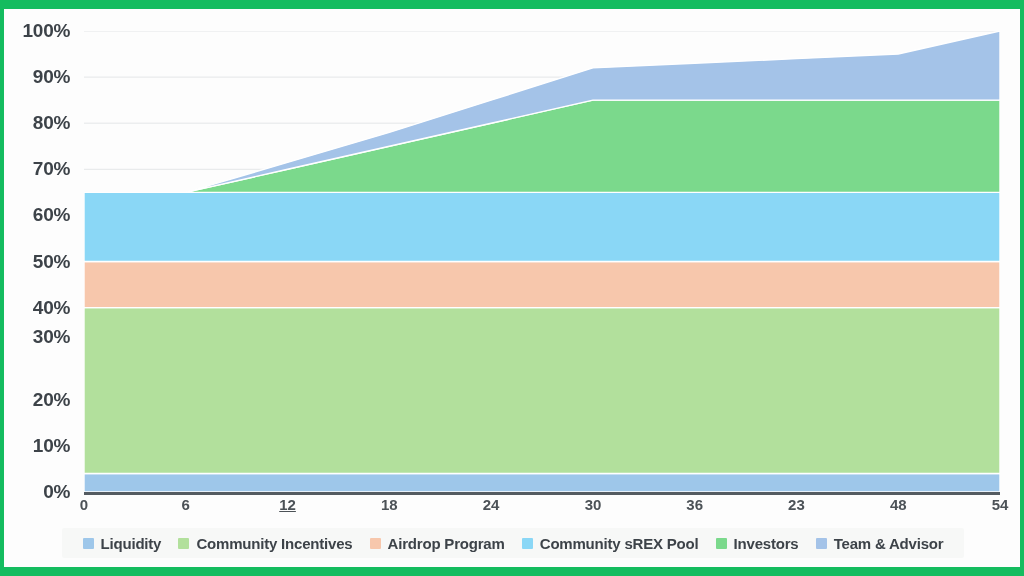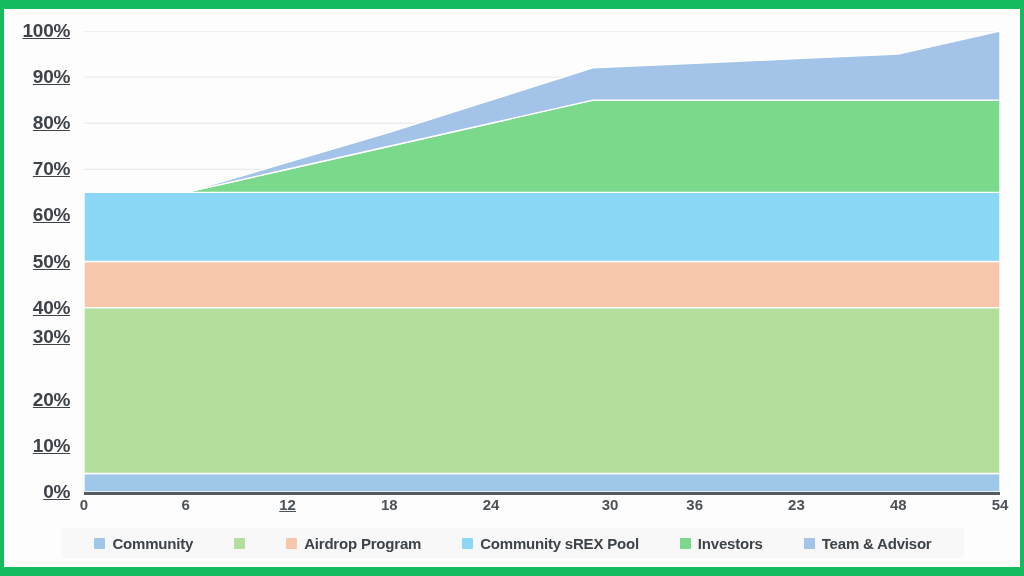--- a/index.html
+++ b/index.html
@@ -87,21 +87,20 @@
   }
   .ylabel {
     position: absolute;
     right: 8px;
     font-size: 19px;
     font-weight: bold;
     color: #3d4349;
     letter-spacing: -0.3px;
     white-space: nowrap;
     transform: translateY(-50%);
-    text-decoration: underline;
   }
 
   
   .xlabels {
     position: absolute;
     left: 80px;
     top: 487px;
     width: 916px;
     height: 26px;
   }
@@ -207,35 +206,36 @@
           </svg>
       </div>
 
       <div class="axis-line"></div>
       <div class="xlabels">
           <div class="xlabel" style="left: 0px;">0</div>
           <div class="xlabel" style="left: 101.778px;">6</div>
           <div class="xlabel" style="left: 203.556px; text-decoration: underline;">12</div>
           <div class="xlabel" style="left: 305.333px;">18</div>
           <div class="xlabel" style="left: 407.111px;">24</div>
-          <div class="xlabel" style="left: 526px;">30</div>
+          <div class="xlabel" style="left: 509px;">30</div>
           <div class="xlabel" style="left: 610.667px;">36</div>
           <div class="xlabel" style="left: 712.444px;">23</div>
           <div class="xlabel" style="left: 814.222px;">48</div>
           <div class="xlabel" style="left: 916px;">54</div>
         </div>
     </div>
 
     <div class="legend">
         <div class="legend-item">
           <span class="legend-swatch" style="background: rgb(158, 199, 234);"></span>
-          <span class="legend-text">Community</span>
+          <span class="legend-text">Liquidity</span>
         </div>
         <div class="legend-item">
           <span class="legend-swatch" style="background: rgb(178, 224, 156);"></span>
+          <span class="legend-text">Community Incentives</span>
         </div>
         <div class="legend-item">
           <span class="legend-swatch" style="background: rgb(247, 199, 172);"></span>
           <span class="legend-text">Airdrop Program</span>
         </div>
         <div class="legend-item">
           <span class="legend-swatch" style="background: rgb(138, 215, 246);"></span>
           <span class="legend-text">Community sREX Pool</span>
         </div>
         <div class="legend-item">

